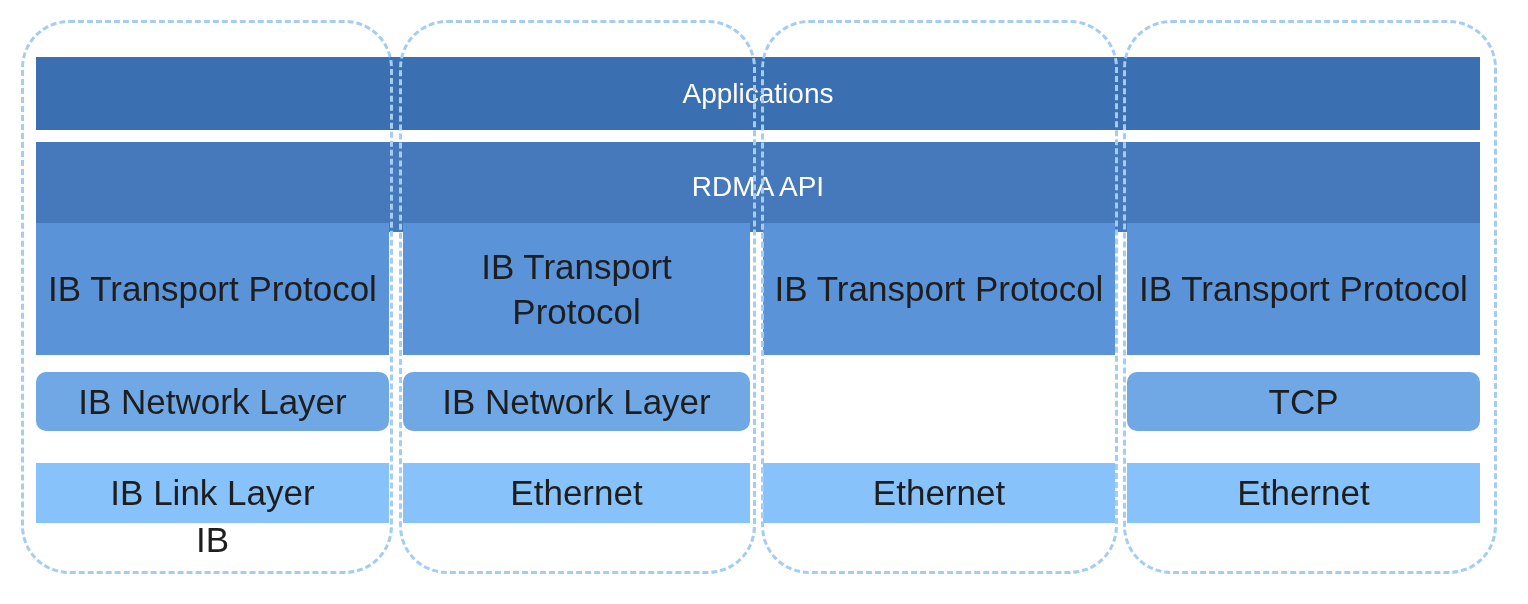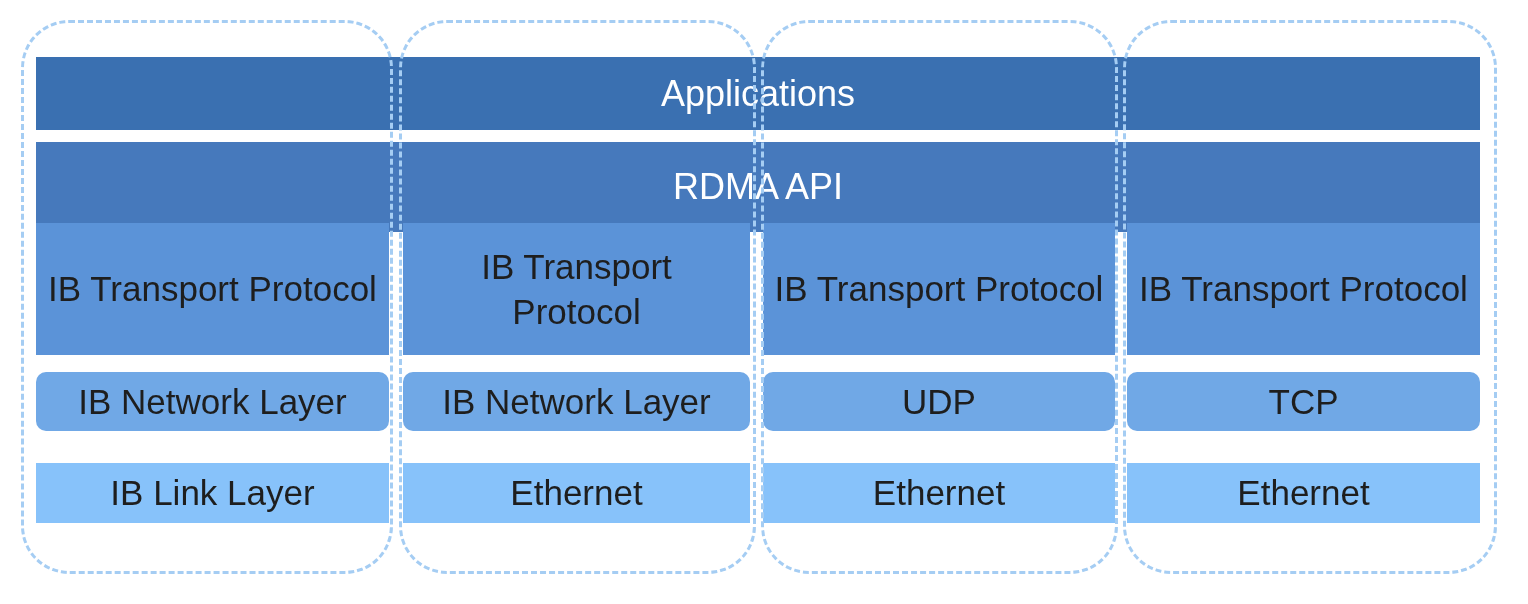--- a/index.html
+++ b/index.html
@@ -43,21 +43,21 @@
 
   
   .bar {
     position: absolute;
     left: 36px;
     width: 1444px;
     display: flex;
     align-items: center;
     justify-content: center;
     color: var(--light-text);
-    font-size: 36px;
+    font-size: 28px;
     z-index: 1;
   }
   .bar-applications { top: 57px;  height: 73px; background: var(--applications-bar); }
   .bar-rdma        { top: 142px; height: 90px; background: var(--rdma-api-bar); }
 
   
   .box {
     position: absolute;
     display: flex;
     align-items: center;
@@ -84,27 +84,27 @@
 <body>
 
 <div class="canvas">
 
   <div class="bar bar-applications">Applications</div>
   <div class="bar bar-rdma">RDMA API</div>
 
   <div class="box row-transport bx1">IB Transport Protocol</div>
   <div class="box row-network bx1">IB Network Layer</div>
   <div class="box row-link bx1">IB Link Layer</div>
+  <div class="box row-name bx1">IB</div>
 
   <div class="box row-transport bx2">IB Transport Protocol</div>
   <div class="box row-network bx2">IB Network Layer</div>
   <div class="box row-link bx2">Ethernet</div>
 
   <div class="box row-transport bx3">IB Transport Protocol</div>
-  <div class="box row-network bx3">UDP</div>
   <div class="box row-link bx3">Ethernet</div>
 
   <div class="box row-transport bx4">IB Transport Protocol</div>
   <div class="box row-network bx4">TCP</div>
   <div class="box row-link bx4">Ethernet</div>
 
   <div class="outline oc1"></div>
   <div class="outline oc2"></div>
   <div class="outline oc3"></div>
   <div class="outline oc4"></div>

